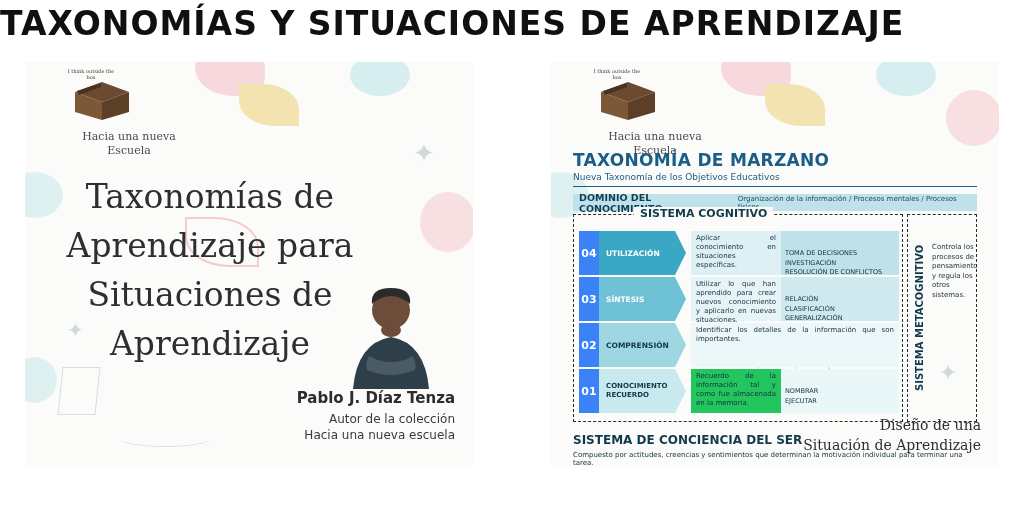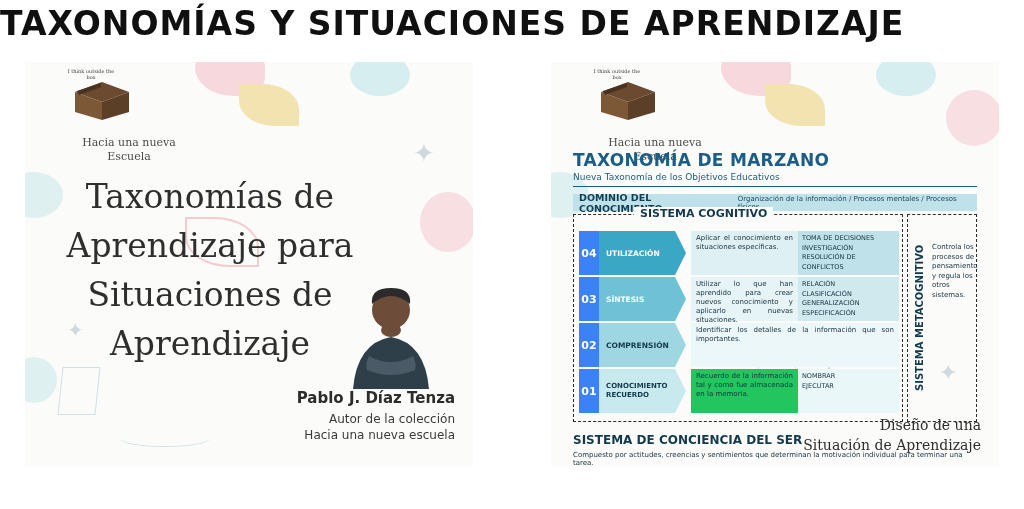--- a/index.html
+++ b/index.html
@@ -37,21 +37,21 @@
   .spark{position:absolute;color:#cfd9de;font-size:20px;line-height:1;}
 
   
   .logo{position:absolute;top:16px;left:34px;width:140px;}
   .logo-box{
     width:62px;height:42px;margin-left:12px;position:relative;
   }
   .logo-text{
     font-family:"DejaVu Serif", serif;
     font-size:11px;color:#4a4a4a;text-align:center;
-    line-height:14px;margin-top:16px;
+    line-height:14px;margin-top:10px;
   }
   .logo-top{
     position:absolute;top:-10px;left:6px;width:52px;
     font-family:"DejaVu Serif", serif;font-size:5px;color:#3b3b3b;
     text-align:center;line-height:6px;
   }
 
   
   .cover-title{
     position:absolute;left:20px;top:110px;width:330px;
@@ -125,21 +125,21 @@
     content:"";position:absolute;right:-11px;top:0;
     border-top:22px solid transparent;border-bottom:22px solid transparent;
     border-left:11px solid var(--arrow);
   }
   .row-desc{
     flex:1;margin-left:16px;padding:3px 5px;box-sizing:border-box;
     font-family:"DejaVu Sans", sans-serif;font-size:7px;color:#17323f;
     line-height:9px;text-align:justify;
   }
   .row-list{
-    width:101px;padding:3px 4px;box-sizing:border-box;
+    width:118px;padding:18px 4px;box-sizing:border-box;
     font-family:"DejaVu Sans", sans-serif;font-size:6.5px;color:#17323f;
     line-height:9.5px;
   }
 
   .meta-wrap{
     position:absolute;left:356px;top:152px;width:70px;height:208px;
     border:1px dashed #2b2b2b;box-sizing:border-box;display:flex;
   }
   .meta-label{
     writing-mode:vertical-rl;transform:rotate(180deg);

